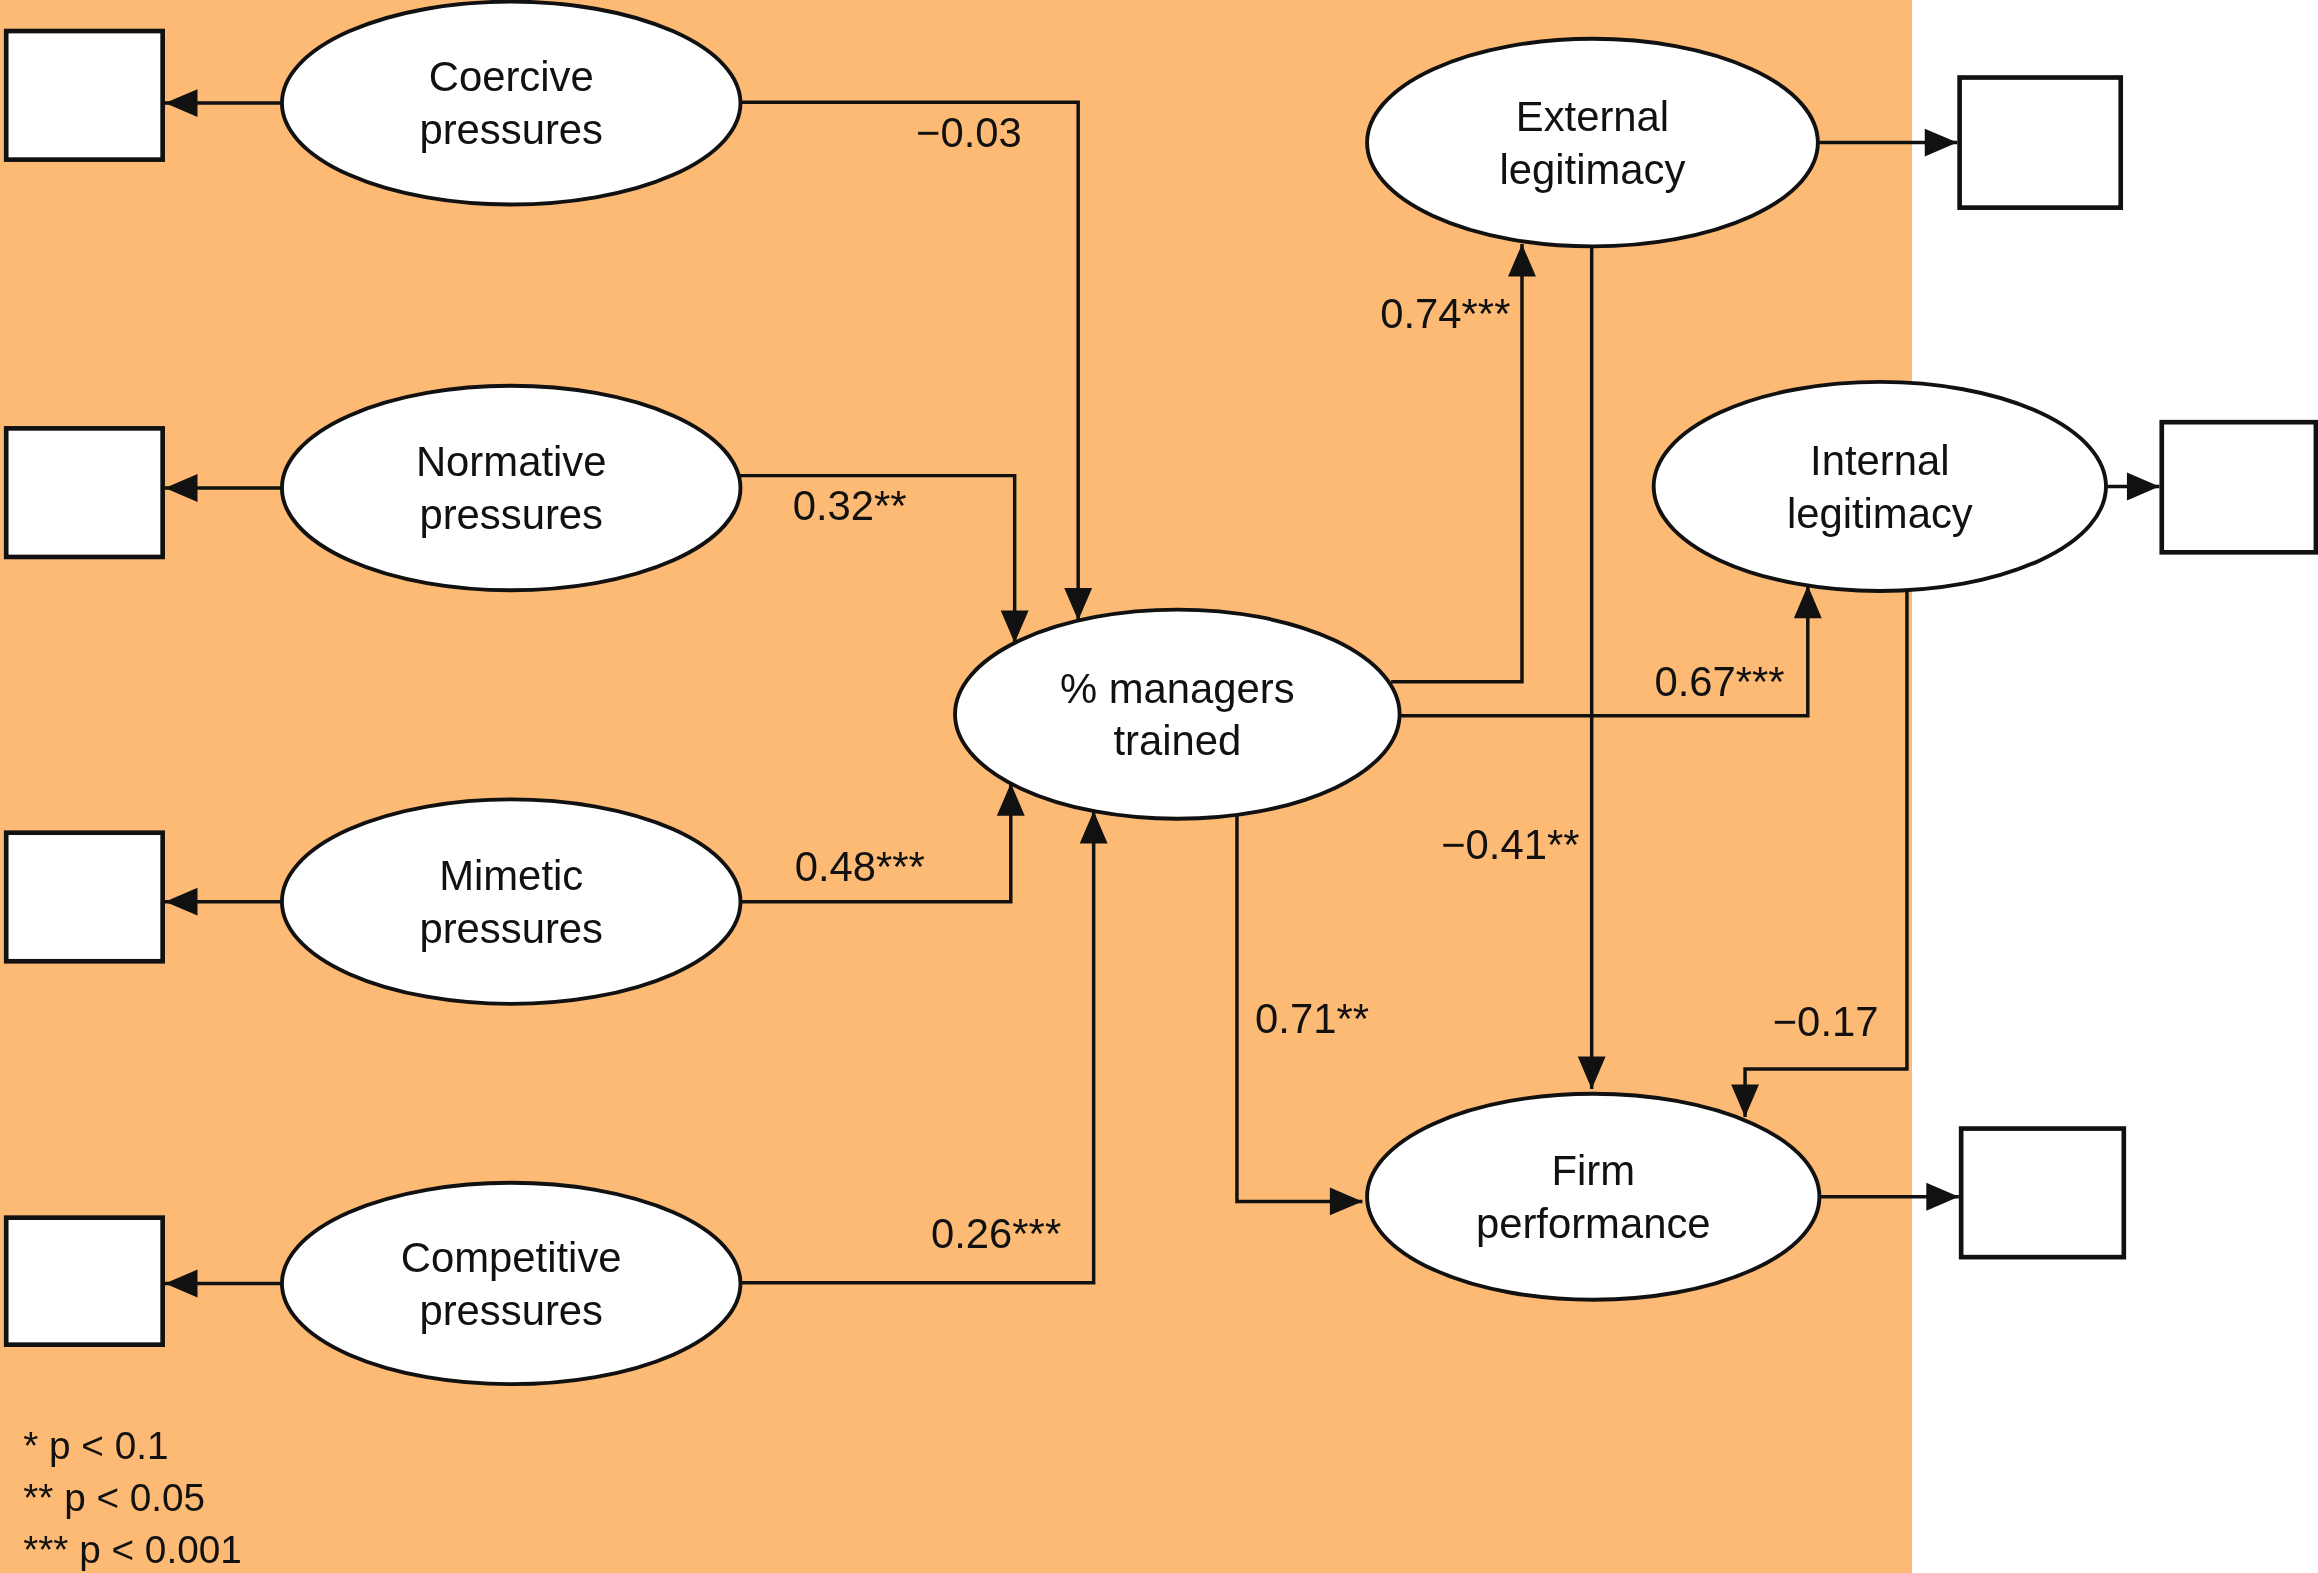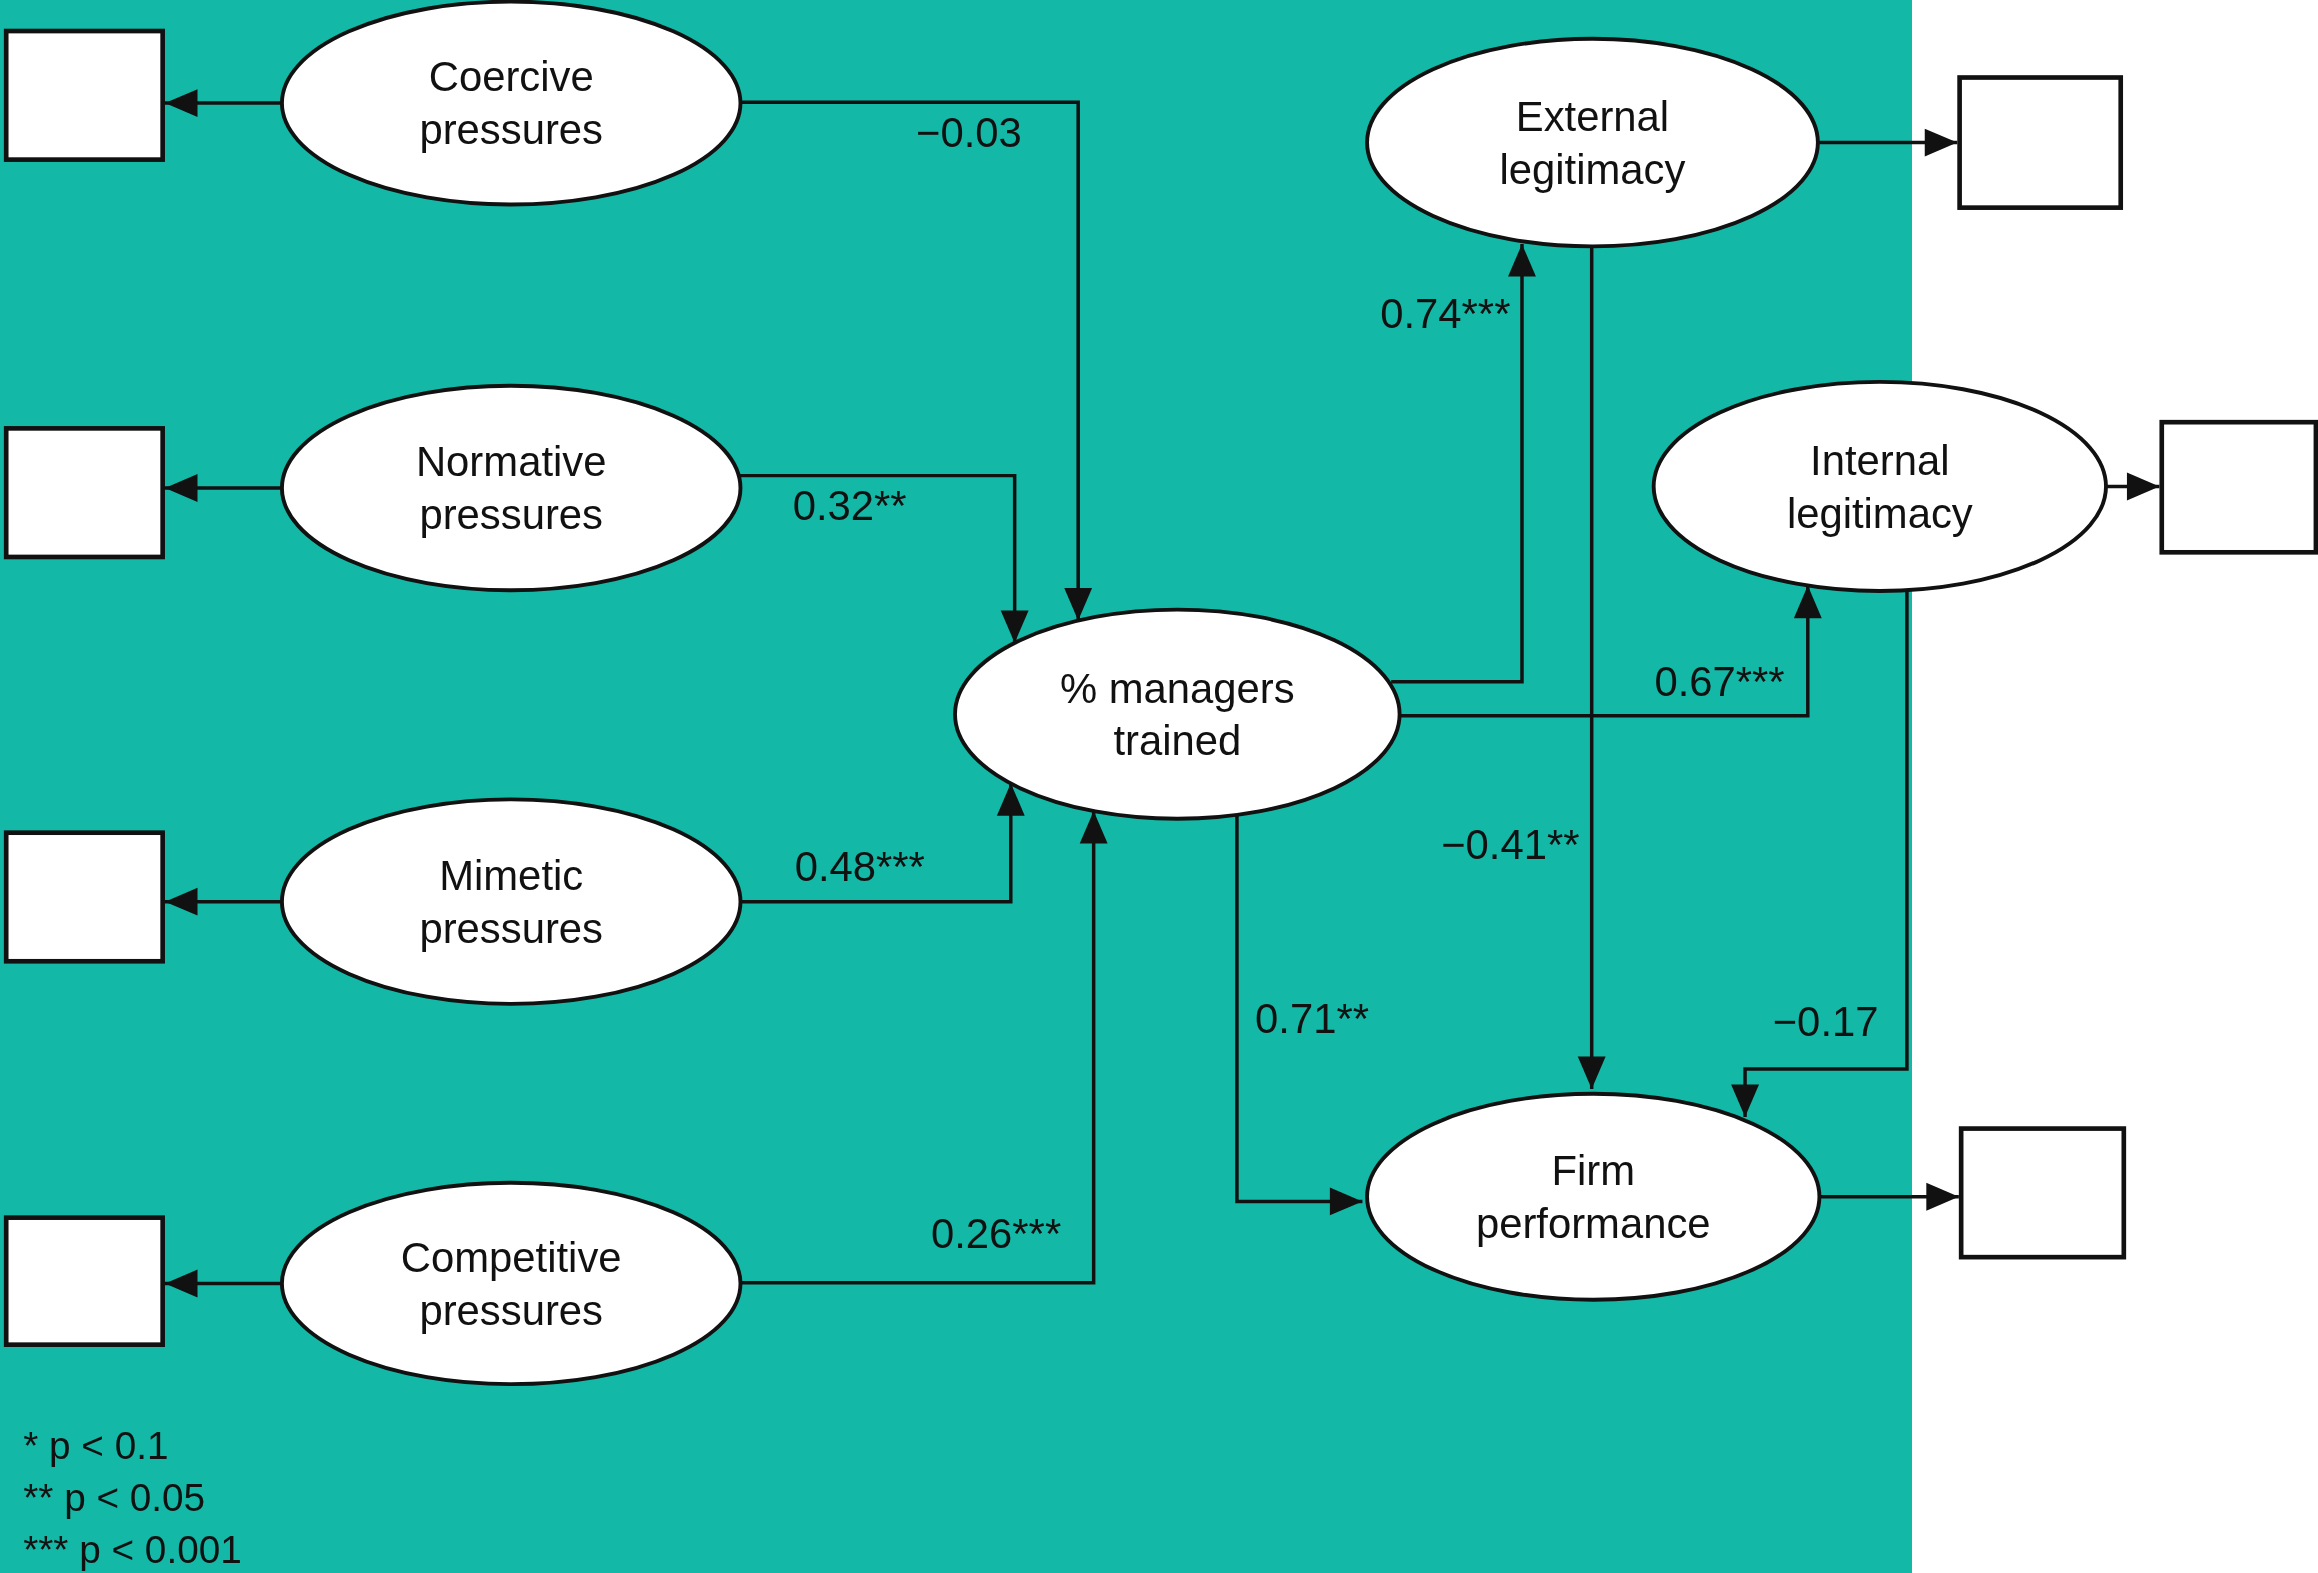--- a/index.html
+++ b/index.html
@@ -3,21 +3,21 @@
 <meta charset="utf-8">
 <style>
   html, body {
     margin: 0;
     padding: 0;
     background: #ffffff;
   }
   #stage {
     width: 1912px;
     height: 1574px;
-    background: #14b8a6;
+    background: #fdba74;
     position: relative;
   }
   svg { display: block; }
   .node-ellipse {
     fill: #ffffff;
     stroke: #111111;
     stroke-width: 5;
   }
   .indicator-box {
     fill: #ffffff;

